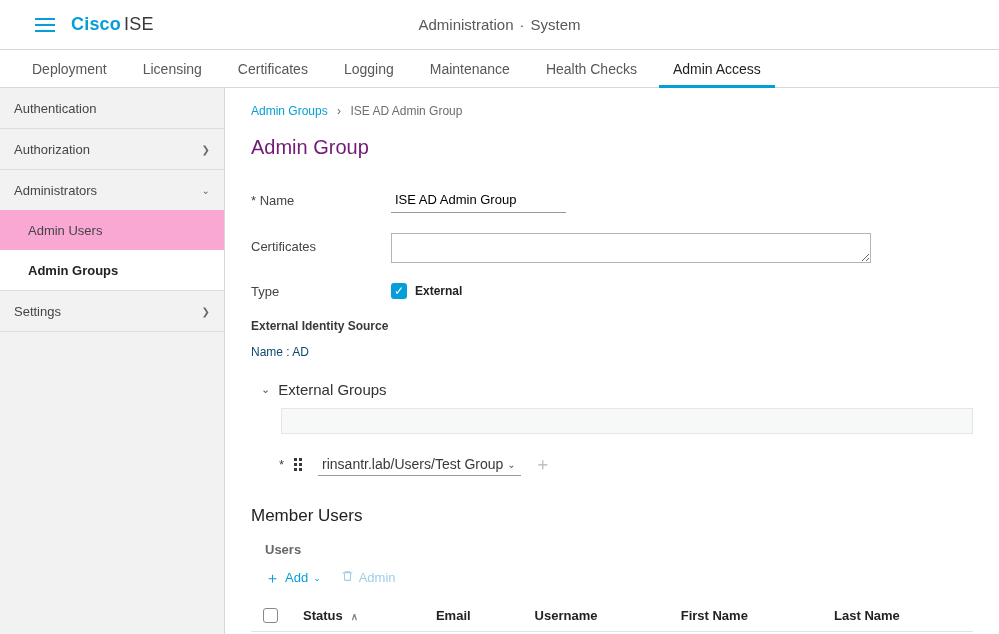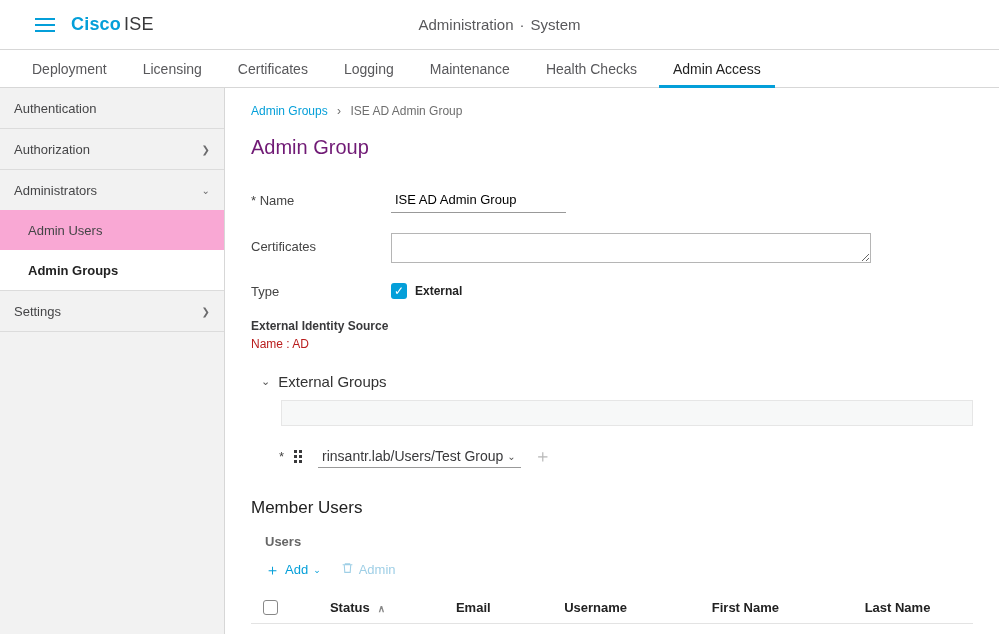--- a/index.html
+++ b/index.html
@@ -81,21 +81,21 @@
     padding:2px 4px; background:transparent;
   }
   .desc-box {
     width:480px; height:30px; border:1px solid #b5b5b5; resize:both;
   }
   .chk { width:16px; height:16px; background:#049fd9; border-radius:3px; display:inline-flex; align-items:center; justify-content:center; margin-right:8px;}
   .chk::after { content:"✓"; color:#fff; font-size:12px; line-height:1;}
   .type-val { font-size:12px; font-weight:600; color:#222;}
 
   .subhead { font-size:12px; font-weight:600; margin-top:6px;}
-  .subname { font-size:12px; color:#b91c1c; margin-top:4px; margin-bottom:22px;}
+  .subname { font-size:12px; color:#0c4a6e; margin-top:12px; margin-bottom:22px;}
 
   .section-row { display:flex; align-items:center; font-size:15px; color:#333; margin-bottom:10px;}
   .section-chev { font-size:11px; margin-right:8px; color:#555;}
   .ext-groups-box { background:#f7f8f8; height:26px; border:1px solid #e6e6e6; margin-bottom:18px;}
 
   .extg-row { display:flex; align-items:center; padding-left:28px; margin-bottom:30px;}
   .extg-row .ast { margin-right:10px; color:#444;}
   .drag-icon { width:10px; display:grid; grid-template-columns:repeat(2,3px); grid-gap:2px; margin-right:14px;}
   .drag-icon span { width:3px; height:3px; background:#39393b;}
   .extg-select {
@@ -108,21 +108,21 @@
   h2 { font-size:17px; font-weight:400; color:#222; margin-bottom:16px;}
   .tbl-sub { font-size:13px; color:#666; padding-left:14px; margin-bottom:12px;font-weight:bold;}
   .tbl-toolbar { display:flex; align-items:center; padding-left:14px; gap:20px; margin-bottom:14px;}
   .tbtn { display:flex; align-items:center; gap:5px; color:#049fd9; font-size:13px; cursor:pointer;}
   .tbtn.disabled { color:#9fcfe6;}
   .plus-ic { font-size:15px; line-height:1;}
   .trash-ic svg { stroke:#9fcfe6;}
   .chevdown { font-size:9px; }
 
   table { width:100%; border-collapse:collapse;}
-  th { text-align:center; font-size:13px; font-weight:600; color:#222; padding:8px 12px; border-bottom:1px solid #e3e3e3;}
+  th { text-align:left; font-size:13px; font-weight:600; color:#222; padding:8px 12px; border-bottom:1px solid #e3e3e3;}
   th.cb { width:40px;}
   .hdr-chk { width:15px; height:15px; border:1px solid #888; border-radius:3px;}
   .sort-ic { font-size:10px; color:#888; margin-left:8px;}
   .nodata { font-size:12px; color:#999; padding:14px 12px;}
 </style>
 </head>
 <body>
 
 <div class="topbar">
   <div class="hamburger">

